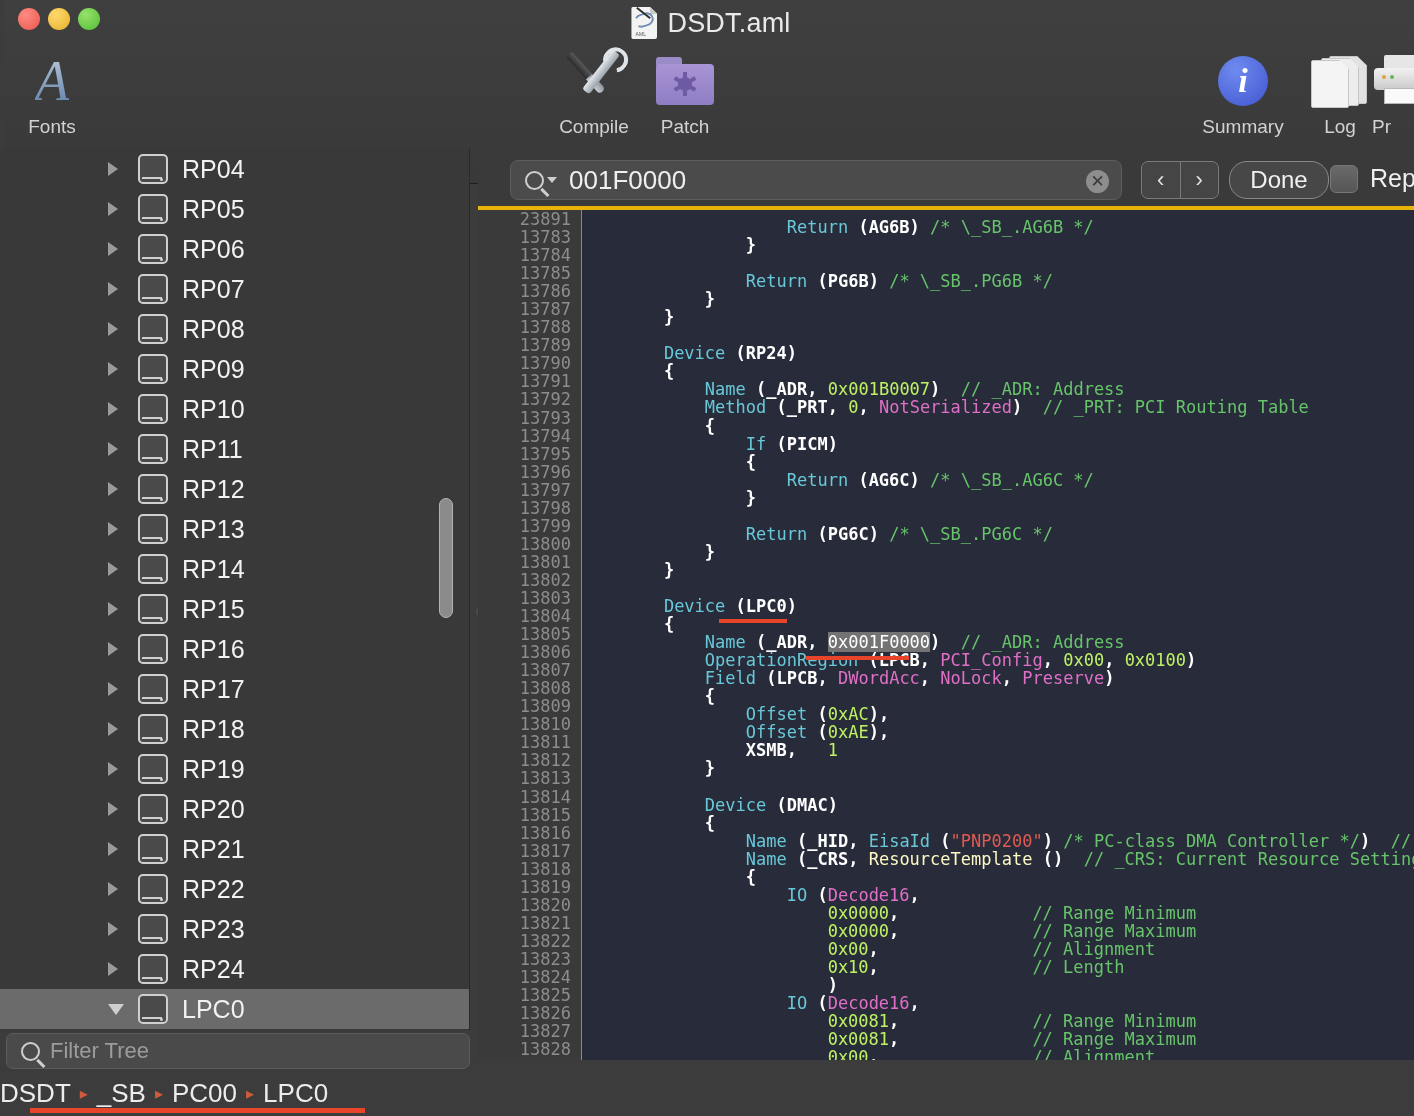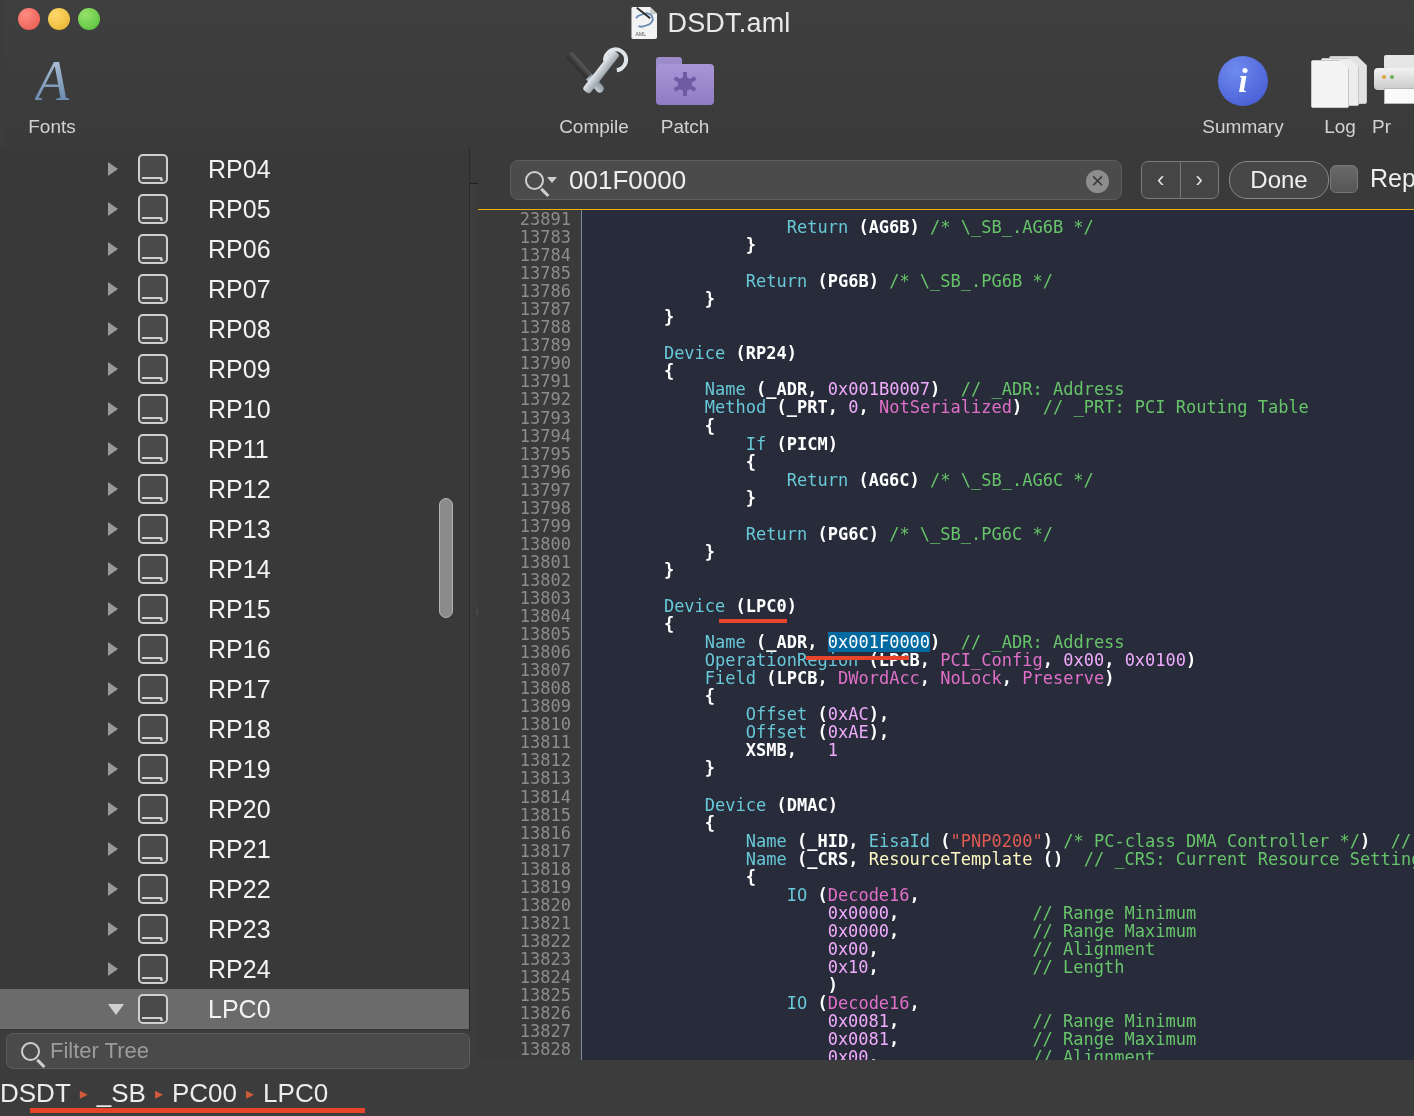--- a/index.html
+++ b/index.html
@@ -153,21 +153,21 @@
     position: absolute; left: 138px; width: 30px; height: 30px;
     border: 2px solid #cfcfcf; border-radius: 5px; background: #4a4a4a;
   }
   .devicon:after {
     content: ""; position: absolute; left: 2px; bottom: 3px; width: 20px; height: 2px; background: #cfcfcf;
   }
   .devicon:before {
     content: ""; position: absolute; right: 3px; bottom: 1px; width: 3px; height: 3px;
     border-radius: 50%; background: #cfcfcf;
   }
-  .row .lbl-txt { margin-left: 104px; }
+  .row .lbl-txt { margin-left: 78px; }
 
   .sb-scroll {
     position: absolute; right: 16px; top: 350px; width: 14px; height: 120px;
     background: #8b8b8b; border: 1px solid #b4b4b4; border-radius: 7px;
   }
   .splitter-dot {
     position: absolute; left: 476px; top: 605px; width: 13px; height: 13px;
     border-radius: 50%; background: #4a4a4a;
   }
 
@@ -188,21 +188,21 @@
     color: #ececec; font-size: 26px;
   }
   .crumb-sep { color: #d05b3b; font-size: 16px; }
   .crumb-underline {
     position: absolute; left: 30px; top: 1108px; width: 335px; height: 5px; background: #e8442a;
   }
 
   
   .findbar {
     position: absolute; left: 478px; top: 148px; width: 936px; height: 62px;
-    background: #3a3a3a; border-bottom: 1px solid #eab308;
+    background: #3a3a3a; border-bottom: 4px solid #eab308;
   }
   .search-field {
     position: absolute; left: 32px; top: 12px; width: 612px; height: 40px;
     background: #4b4b4b; border: 1px solid #5e5e5e; border-radius: 8px;
     display: flex; align-items: center; padding: 0 14px;
   }
   .search-field .val { color: #efefef; font-size: 26px; margin-left: 12px; }
   .mag { position: relative; width: 19px; height: 19px; }
   .mag .ring { position: absolute; inset: 0; border: 2.5px solid #cfcfcf; border-radius: 50%; }
   .mag .stem {
@@ -254,26 +254,26 @@
     height: 18.05px; line-height: 18.05px; text-align: right; padding-right: 10px;
     color: #8d8d8d; font-family: "DejaVu Sans Mono", monospace; font-size: 17px;
   }
   .codearea {
     position: absolute; left: 104px; top: 8px; width: 832px; height: 860px;
     font-family: "DejaVu Sans Mono", monospace; font-size: 17px; white-space: pre;
   }
   .codearea .cl { height: 18.05px; line-height: 18.05px; }
   .k   { color: #68c8d8; }          
   .w   { color: #ffffff; font-weight: bold; } 
-  .n   { color: #f0abfc; }          
+  .n   { color: #bef264; }          
   .c   { color: #67c46a; }          
   .m   { color: #e06fc8; }          
   .s   { color: #e05a52; }          
   .g   { color: #fef9c3; }          
-  .sel-hl { background: #0369a1; color: #ffffff; }
+  .sel-hl { background: #737373; color: #ffffff; }
 
   .ul-lpc0 {
     position: absolute; left: 719px; top: 619px; width: 68px; height: 4px; background: #e8442a;
   }
   .ul-adr {
     position: absolute; left: 806px; top: 656px; width: 103px; height: 4px; background: #e8442a;
   }
   .edge-fade {
     position: absolute; left: 478px; top: 1060px; width: 936px; height: 11px;
     background: #3c3c3c;

